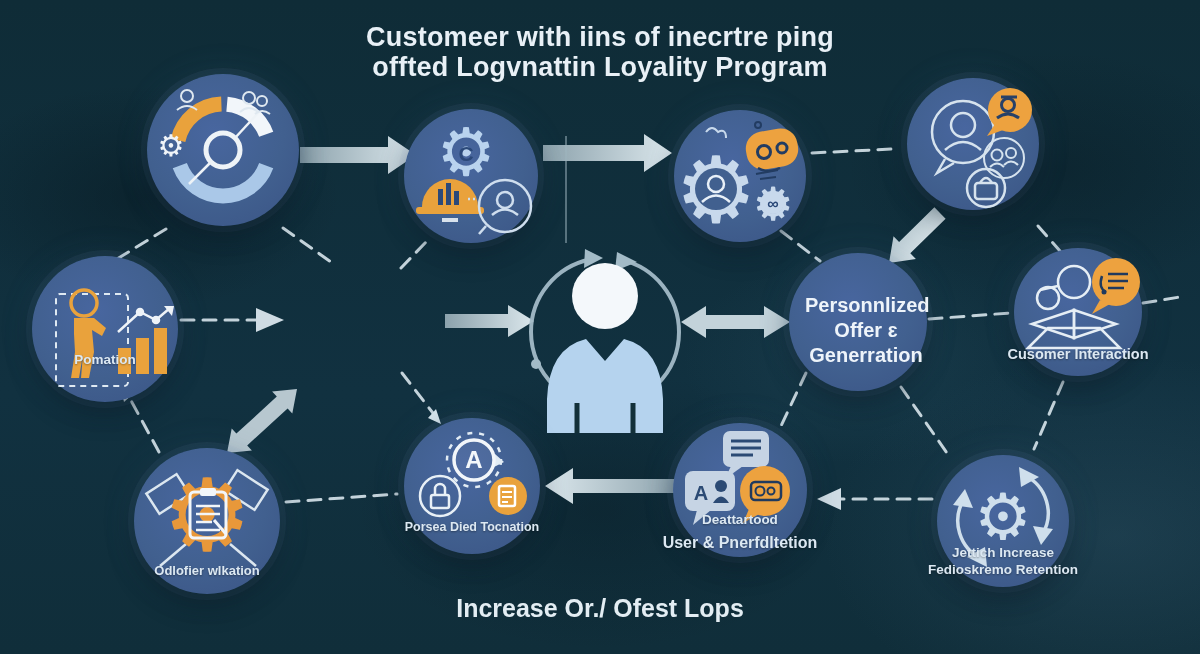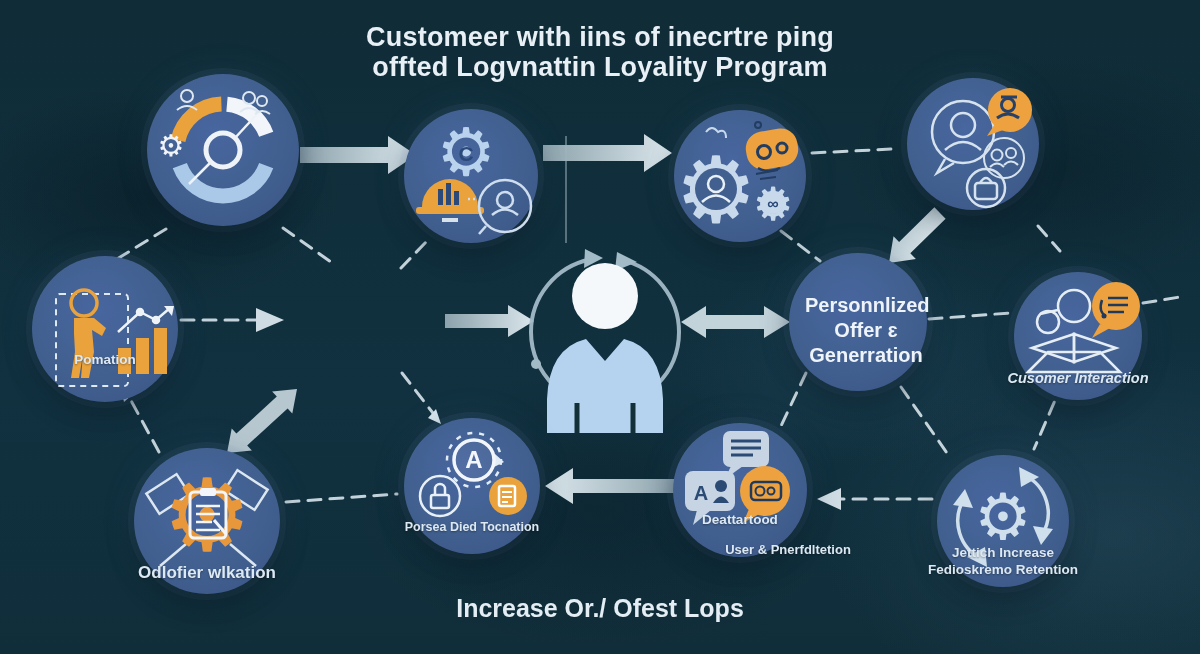--- a/index.html
+++ b/index.html
@@ -25,21 +25,21 @@
   .n-gauge{left:147px;top:74px;width:152px;height:152px;}
   .n-promotion{left:32px;top:256px;width:146px;height:146px;}
   .n-compliance{left:134px;top:448px;width:146px;height:146px;}
   .n-ai{left:281px;top:242px;width:158px;height:158px;background:radial-gradient(circle at 50% 42%, #4c6aa6 0%, #445f97 60%, #3c5589 100%);}
   .n-process{left:404px;top:109px;width:134px;height:134px;}
   .n-data{left:404px;top:418px;width:136px;height:136px;}
   .n-automation{left:674px;top:110px;width:132px;height:132px;}
   .n-userpred{left:673px;top:423px;width:134px;height:134px;}
   .n-offer{left:789px;top:253px;width:138px;height:138px;}
   .n-chat{left:907px;top:78px;width:132px;height:132px;}
-  .n-custint{left:1014px;top:272px;width:128px;height:128px;font-style:italic;}
+  .n-custint{left:1014px;top:248px;width:128px;height:128px;}
   .n-feedback{left:937px;top:455px;width:132px;height:132px;}
   .nlabel{position:absolute;left:50%;transform:translateX(-50%);color:#dce8f2;font-weight:600;
     white-space:nowrap;text-align:center;text-shadow:0 1px 2px rgba(0,0,0,.35);}
   .title{position:absolute;top:22px;left:0;width:100%;text-align:center;color:#e8f0f6;
     font-size:27px;font-weight:700;line-height:30px;letter-spacing:.2px;z-index:3;}
   .caption{position:absolute;top:594px;left:0;width:100%;text-align:center;color:#e3edf3;
     font-size:25px;font-weight:700;z-index:3;}
   .ai-text{position:absolute;left:0;right:0;top:48px;text-align:center;color:#eef4fa;}
   .ai-title{font-size:27px;font-weight:700;letter-spacing:.3px;}
   .ai-sub{font-size:16.5px;font-weight:700;line-height:21px;margin-top:4px;color:#e2ecf6;}
@@ -174,21 +174,21 @@
         <rect x="66" y="40" width="16" height="8" rx="2" fill="#f2f6fa"></rect>
         <g stroke="#f2f6fa" stroke-width="2.5">
           <line x1="62" y1="58" x2="86" y2="58"></line>
             <line x1="62" y1="66" x2="86" y2="66"></line>
           <line x1="62" y1="74" x2="78" y2="74"></line>
             <line x1="62" y1="82" x2="86" y2="82"></line>
         </g>
         <line x1="80" y1="72" x2="92" y2="86" stroke="#f2f6fa" stroke-width="3"></line>
       </g>
     </svg>
-    <div class="nlabel" style="top:115px;font-size:17px;">Odlofier wlkation</div>
+    <div class="nlabel" style="top:115px;font-size:13px;">Odlofier wlkation</div>
   </div>
 
 
   <div class="node n-process">
     <svg width="134" height="134" viewBox="0 0 134 134">
       <text x="62" y="66" font-size="66" fill="#b9d3ee" text-anchor="middle">⚙</text>
       <text x="62" y="52" font-size="21" font-weight="bold" fill="#2b4979" text-anchor="middle">C</text>
       <g>
         <path d="M 18 98 A 28 28 0 0 1 74 98 Z" fill="#e9a23c"></path>
         <g fill="#2b4979">
@@ -282,21 +282,21 @@
       </g>
       <g>
         <circle cx="92" cy="68" r="25" fill="#eda23f"></circle>
         <polygon points="76,86 70,100 88,90" fill="#eda23f"></polygon>
         <rect x="78" y="59" width="30" height="18" rx="4" fill="none" stroke="#203a5e" stroke-width="2.5"></rect>
         <circle cx="87" cy="68" r="4.5" fill="none" stroke="#203a5e" stroke-width="2"></circle>
         <circle cx="98" cy="68" r="3.5" fill="none" stroke="#203a5e" stroke-width="2"></circle>
       </g>
     </svg>
     <div class="nlabel" style="top:89px;font-size:13.5px;">Deattartood</div>
-    <div class="nlabel" style="top:119px;font-size:13px;margin-left:48px;">User &amp; Pnerfdltetion</div>
+    <div class="nlabel" style="top:111px;font-size:16px;">User &amp; Pnerfdltetion</div>
   </div>
 
   <div class="node n-offer">
     <div class="offer-text">
       <div>Personnlized</div>
       <div>Offer ɛ</div>
       <div>Generration</div>
     </div>
   </div>
 

